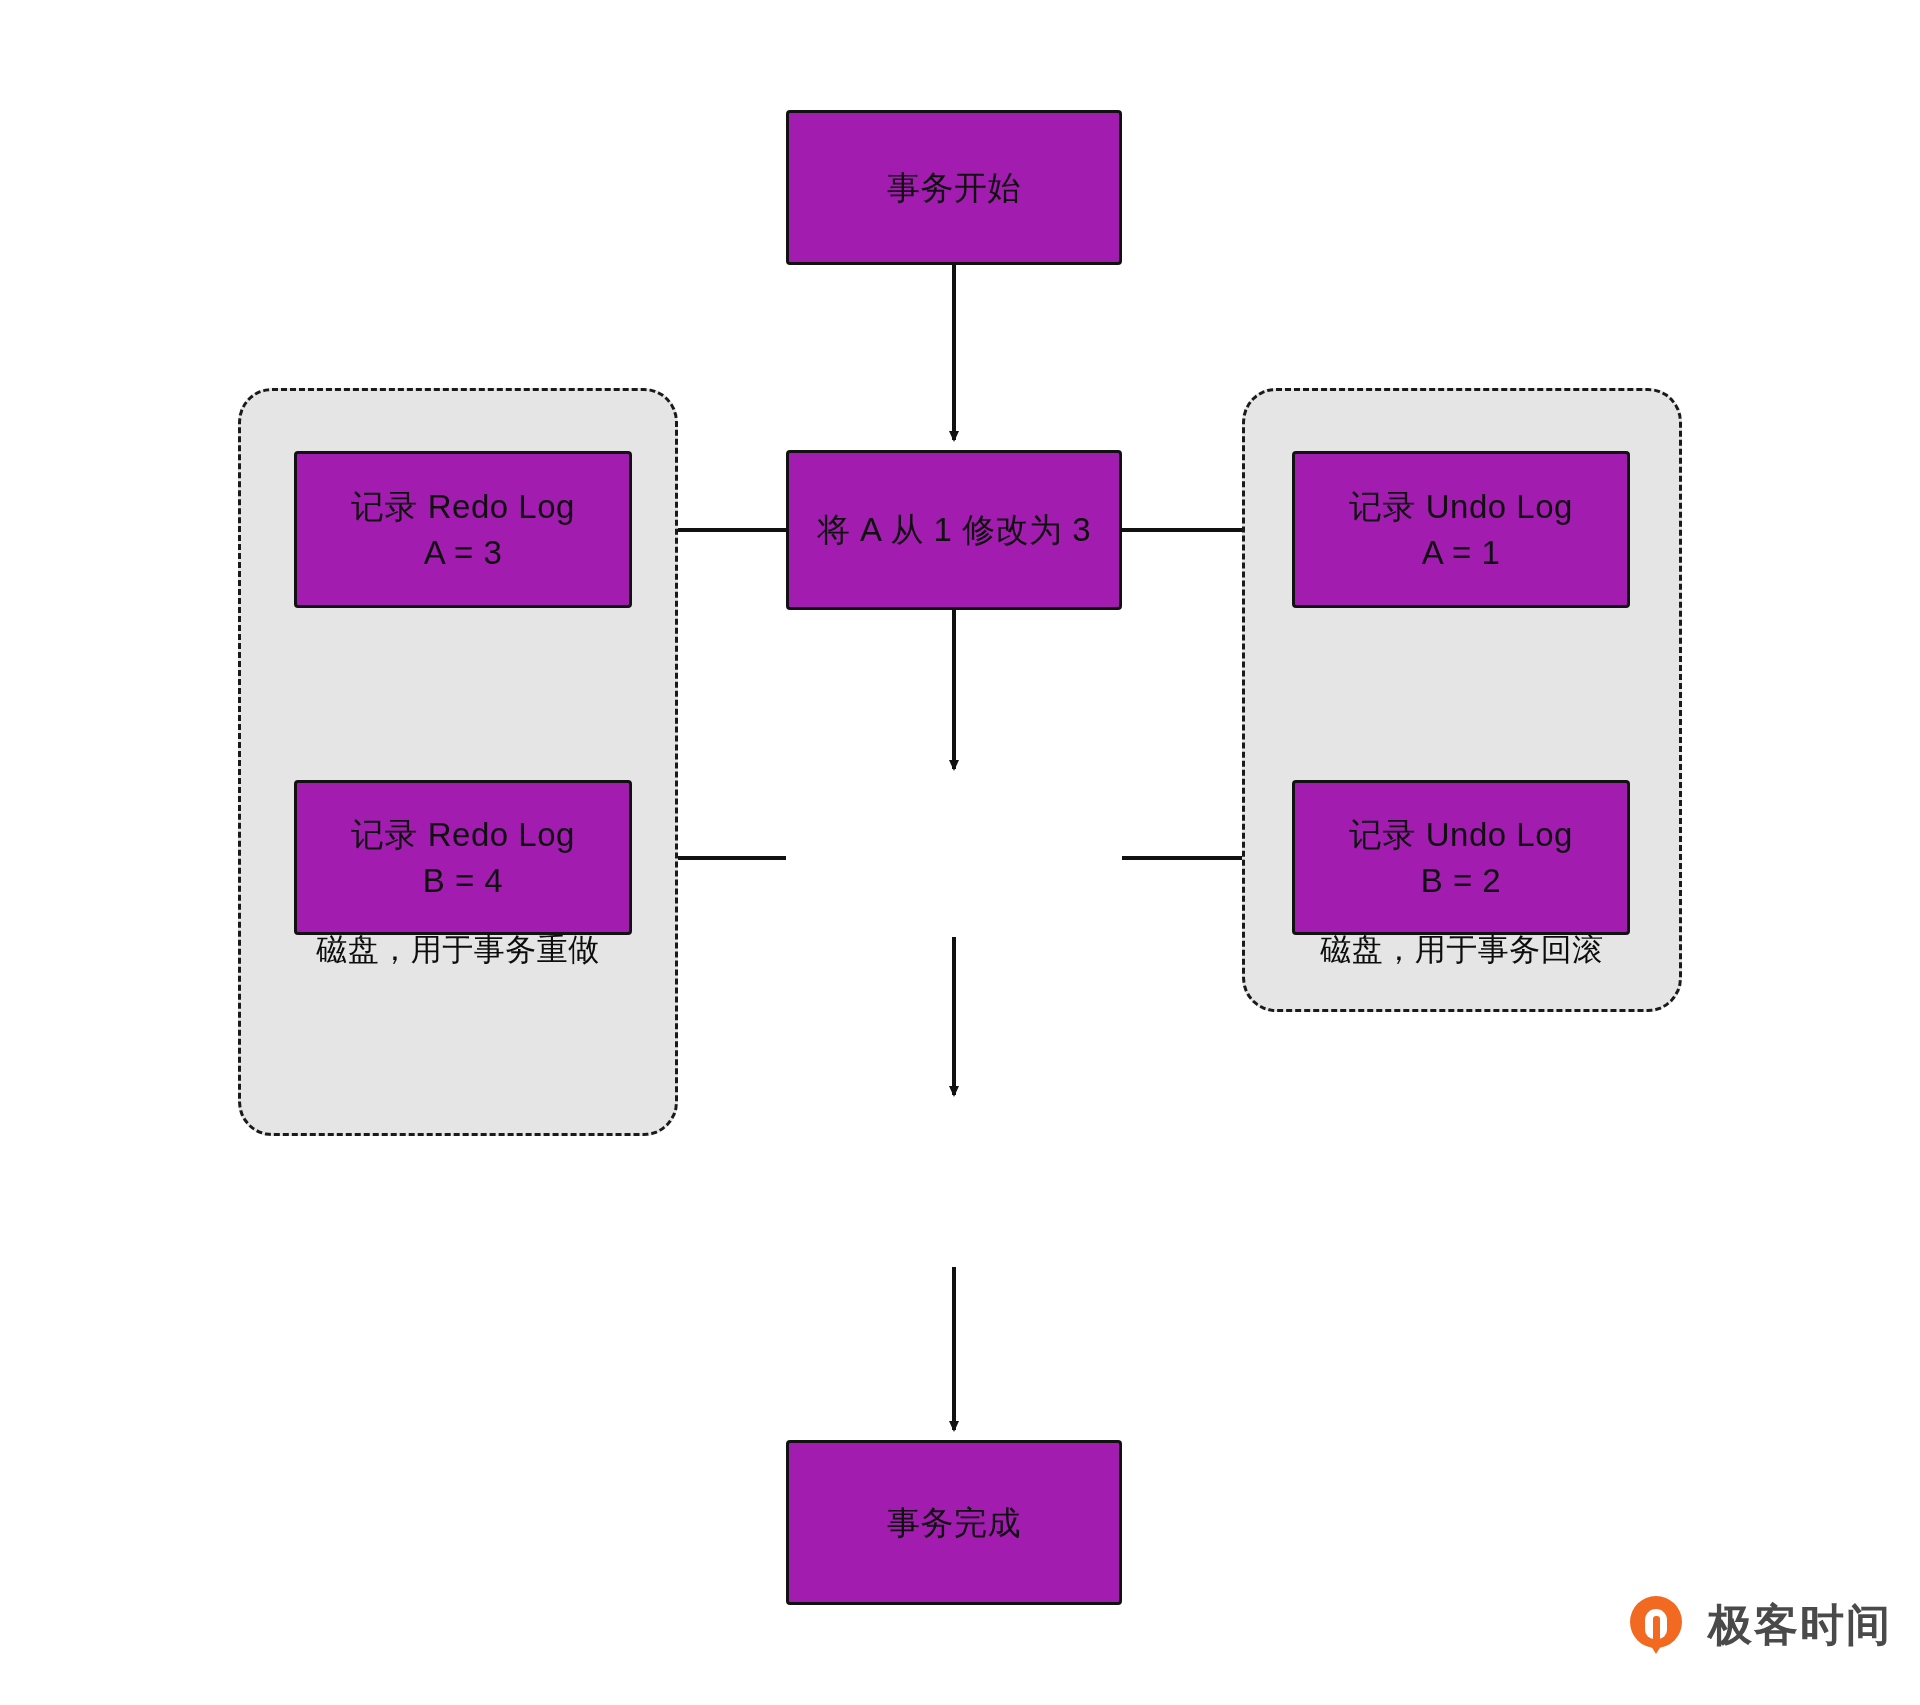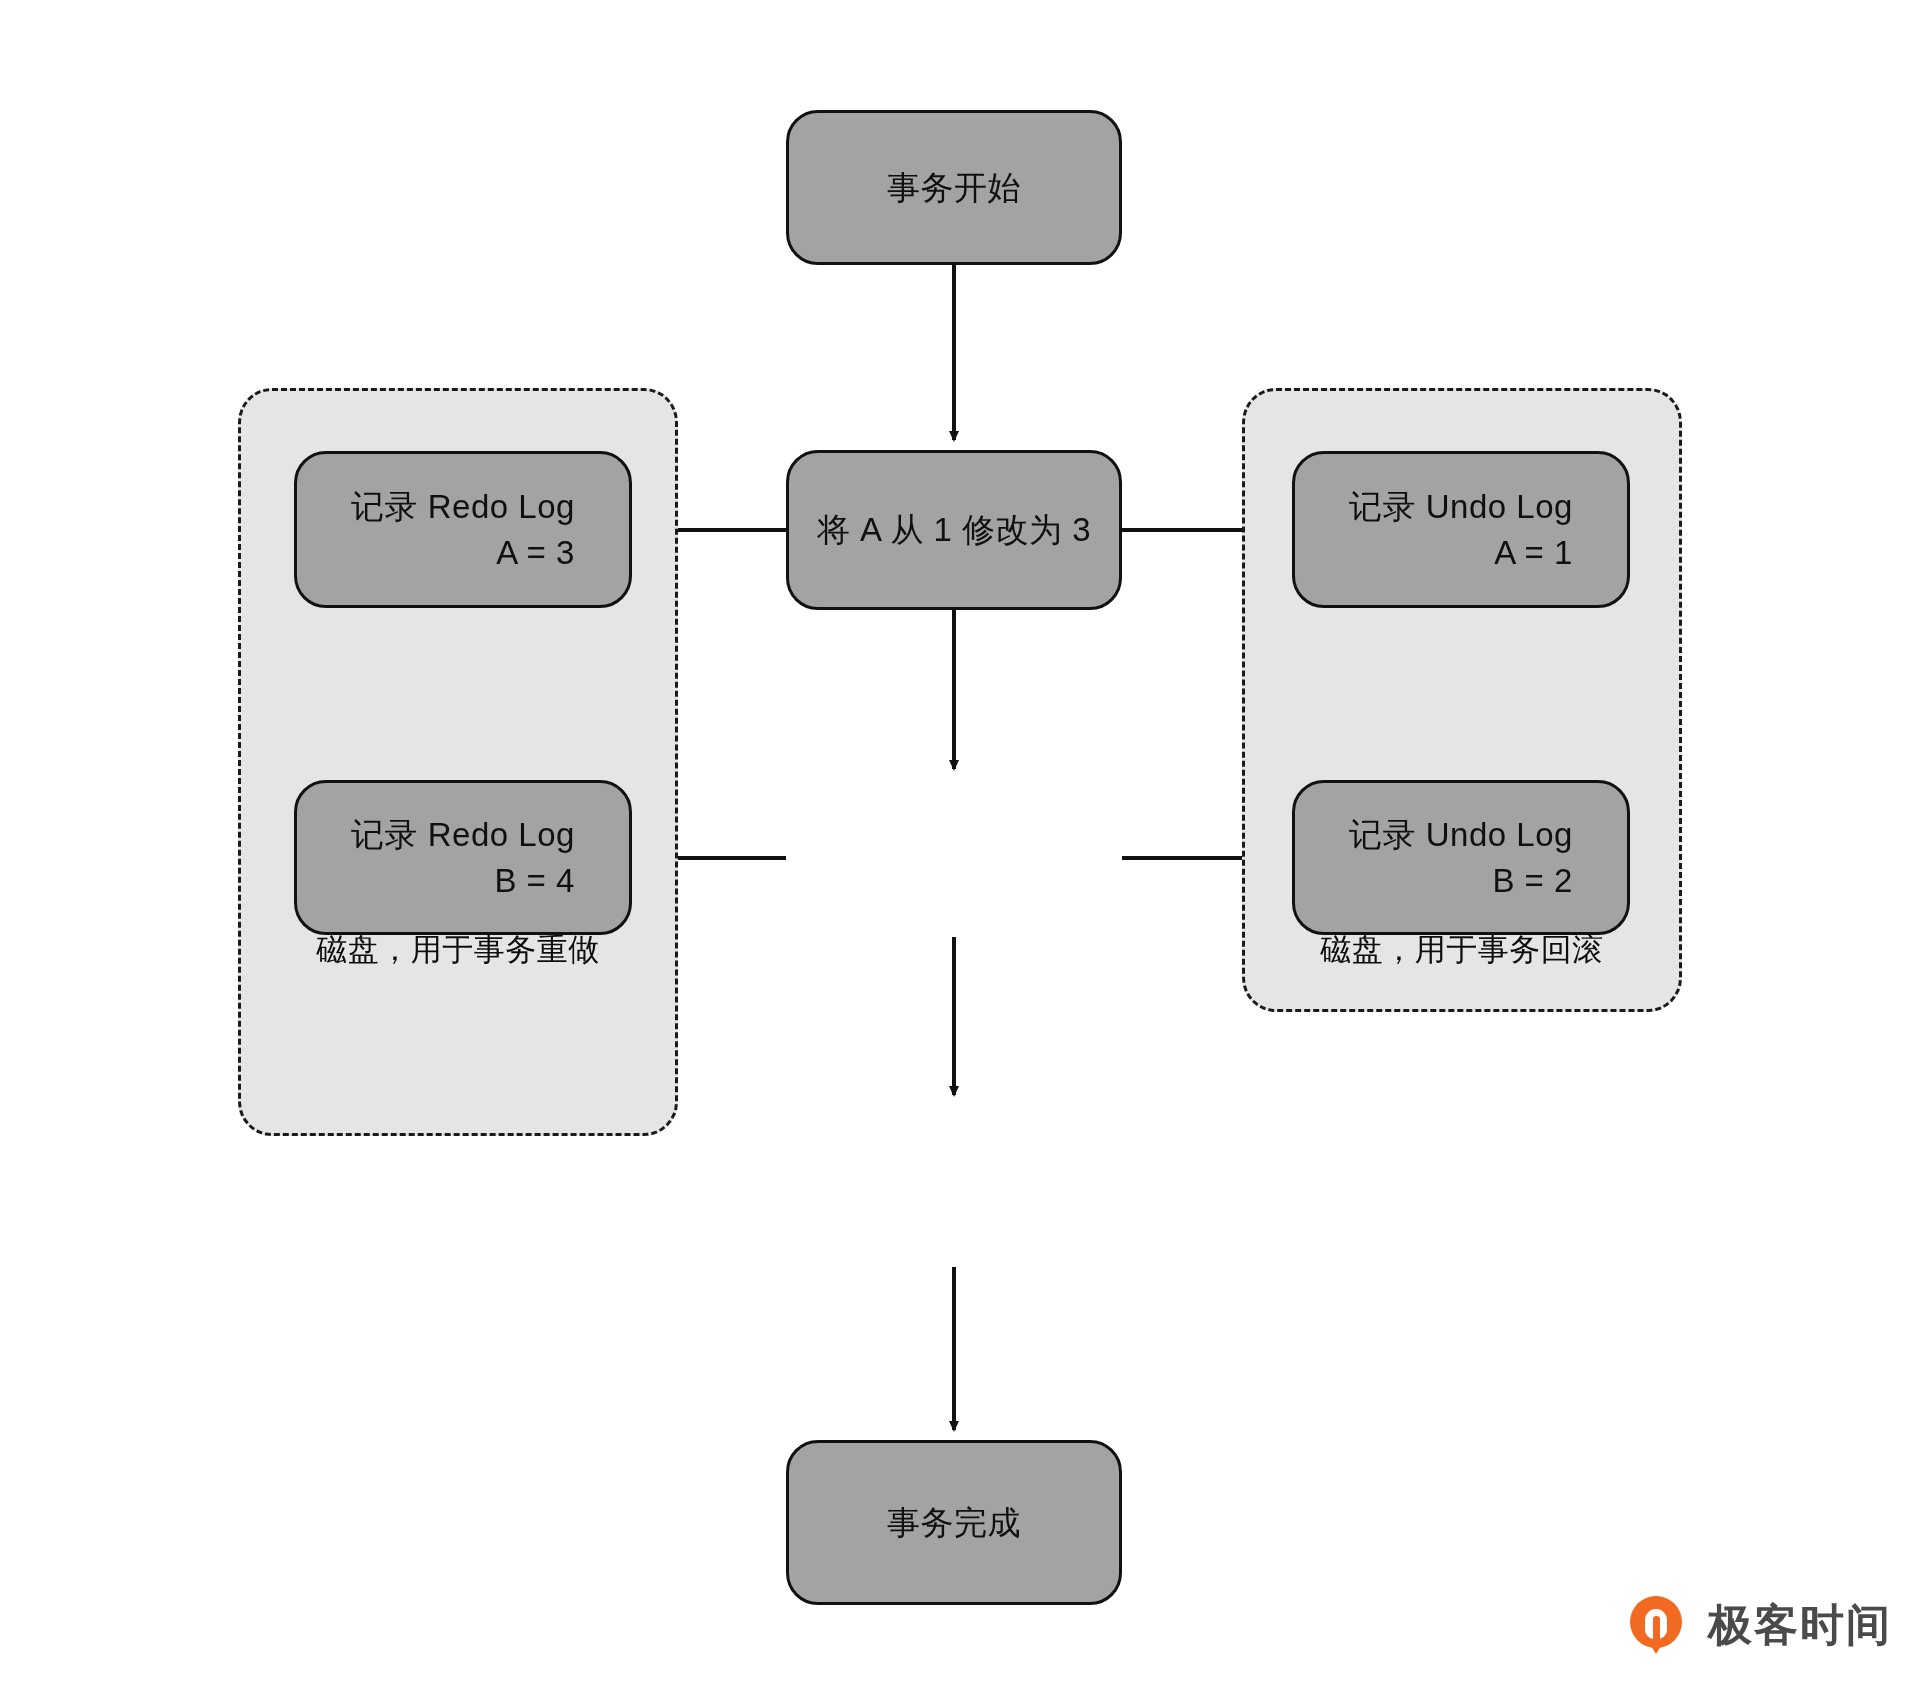--- a/index.html
+++ b/index.html
@@ -31,28 +31,28 @@
     color:#0d0d0d;
     letter-spacing:0.5px;
     white-space:pre-line;
   }
   .group.left  .group-caption{top:490px;}
   .group.right .group-caption{top:490px;}
 
   
   .node{
     position:absolute;
-    background:#a3a3a3;
+    background:#a21caf;
     border:3px solid #111111;
-    border-radius:32px;
+    border-radius:4px;
     box-sizing:border-box;
     display:flex;
     align-items:center;
     justify-content:center;
-    text-align:right;
+    text-align:center;
     color:#101010;
     font-size:33px;
     line-height:46px;
     white-space:pre-line;
     letter-spacing:0.5px;
   }
 
   
   #n-start   {left:786px; top:110px;  width:336px; height:155px;}
   #n-modA    {left:786px; top:450px;  width:336px; height:160px;}

